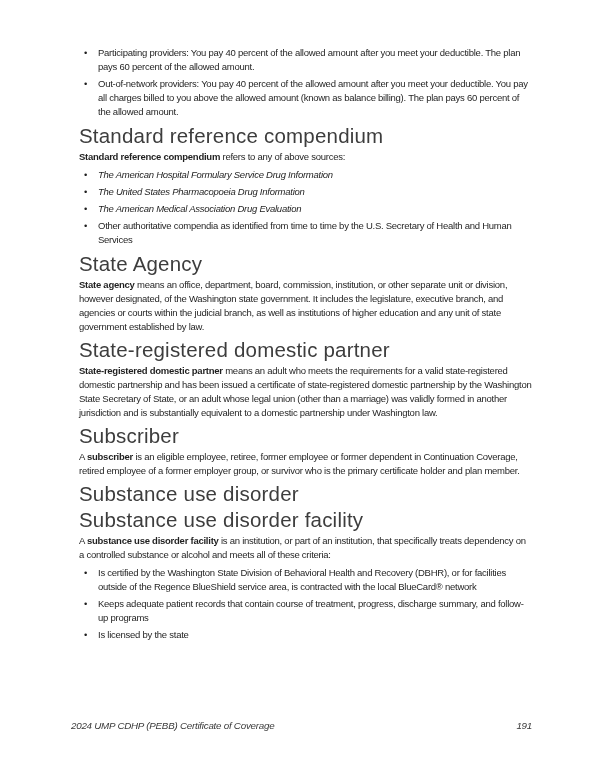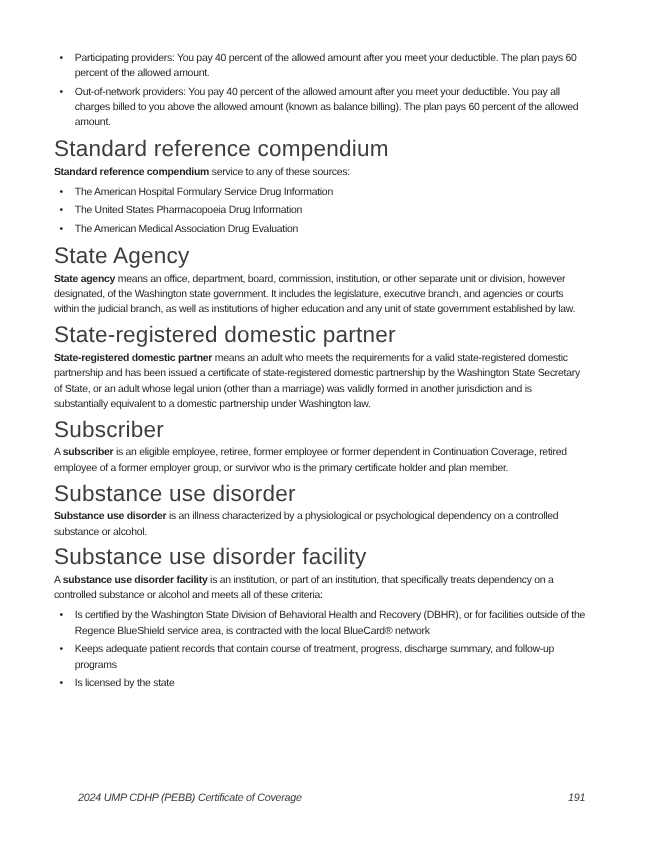--- a/index.html
+++ b/index.html
@@ -3,74 +3,74 @@
 <meta charset="utf-8">
 <style>
   * { margin: 0; padding: 0; box-sizing: border-box; }
   html, body { background: #ffffff; }
   body {
     width: 600px; height: 776px; position: relative; overflow: hidden;
     font-family: "Liberation Sans", sans-serif;
     font-size: 9.5px; line-height: 14px; letter-spacing: -0.25px;
     color: #1f1f1f;
   }
-  .page { position: absolute; inset: 0; padding: 46px 68px 0 49px; }
+  .page { position: absolute; inset: 0; padding: 46px 68px 0 79px; }
   h2 {
     font-family: "Liberation Sans", sans-serif;
     font-weight: 300; font-size: 20.5px; line-height: 24px;
     letter-spacing: 0.2px; color: #3d3d3d;
     margin: 2px 0 2px 0;
   }
   p { margin: 0 0 4px 0; }
   ul { list-style: none; margin: 0 0 5px 0; padding-left: 19px; }
   li { position: relative; margin: 0 0 3px 0; }
   li::before { content: "\2022"; position: absolute; left: -14px; top: 0; color: #1f1f1f; }
   .b { font-weight: bold; }
-  .i { }
+  .i { font-style: italic; }
   footer {
     position: absolute; left: 71px; right: 68px; top: 719px;
     display: flex; justify-content: space-between; align-items: flex-end;
     font-style: italic; font-size: 9.8px; line-height: 14px; color: #3a3a3a;
   }
 </style>
 </head>
 <body>
 
 <div class="page">
   <main>
       <section>
         <ul>
           <li><span>Participating providers: You pay 40 percent of the allowed amount after you meet your deductible. The plan pays 60 percent of the allowed amount.</span></li>
           <li><span>Out-of-network providers: You pay 40 percent of the allowed amount after you meet your deductible. You pay all charges billed to you above the allowed amount (known as balance billing). The plan pays 60 percent of the allowed amount.</span></li>
         </ul>
       </section>
       <section>
         <h2>Standard reference compendium</h2>
-        <p><span class="b">Standard reference compendium</span><span> service to any of these sources:</span></p>
+        <p><span class="b">Standard reference compendium</span><span> refers to any of above sources:</span></p>
         <ul>
           <li><span class="i">The American Hospital Formulary Service Drug Information</span></li>
           <li><span class="i">The United States Pharmacopoeia Drug Information</span></li>
           <li><span class="i">The American Medical Association Drug Evaluation</span></li>
+          <li><span>Other authoritative compendia as identified from time to time by the U.S. Secretary of Health and Human Services</span></li>
         </ul>
       </section>
       <section>
         <h2>State Agency</h2>
         <p><span class="b">State agency</span><span> means an office, department, board, commission, institution, or other separate unit or division, however designated, of the Washington state government.  It includes the legislature, executive branch, and agencies or courts within the judicial branch, as well as institutions of higher education and any unit of state government established by law.</span></p>
       </section>
       <section>
         <h2>State-registered domestic partner</h2>
         <p><span class="b">State-registered domestic partner</span><span> means an adult who meets the requirements for a valid state-registered domestic partnership and has been issued a certificate of state-registered domestic partnership by the Washington State Secretary of State, or an adult whose legal union (other than a marriage) was validly formed in another jurisdiction and is substantially equivalent to a domestic partnership under Washington law.</span></p>
       </section>
       <section>
         <h2>Subscriber</h2>
         <p><span>A </span><span class="b">subscriber</span><span> is an eligible employee, retiree, former employee or former dependent in Continuation Coverage, retired employee of a former employer group, or survivor who is the primary certificate holder and plan member.</span></p>
       </section>
       <section>
         <h2>Substance use disorder</h2>
-        <p><span class="b">Substance use disorder</span><span> is an illness characterized by a physiological or psychological dependency on a controlled substance or alcohol.</span></p>
       </section>
       <section>
         <h2>Substance use disorder facility</h2>
         <p><span>A </span><span class="b">substance use disorder facility</span><span> is an institution, or part of an institution, that specifically treats dependency on a controlled substance or alcohol and meets all of these criteria:</span></p>
         <ul>
           <li><span>Is certified by the Washington State Division of Behavioral Health and Recovery (DBHR), or for facilities outside of the Regence BlueShield service area, is contracted with the local BlueCard® network</span></li>
           <li><span>Keeps adequate patient records that contain course of treatment, progress, discharge summary, and follow-up programs</span></li>
           <li><span>Is licensed by the state</span></li>
         </ul>
       </section>

